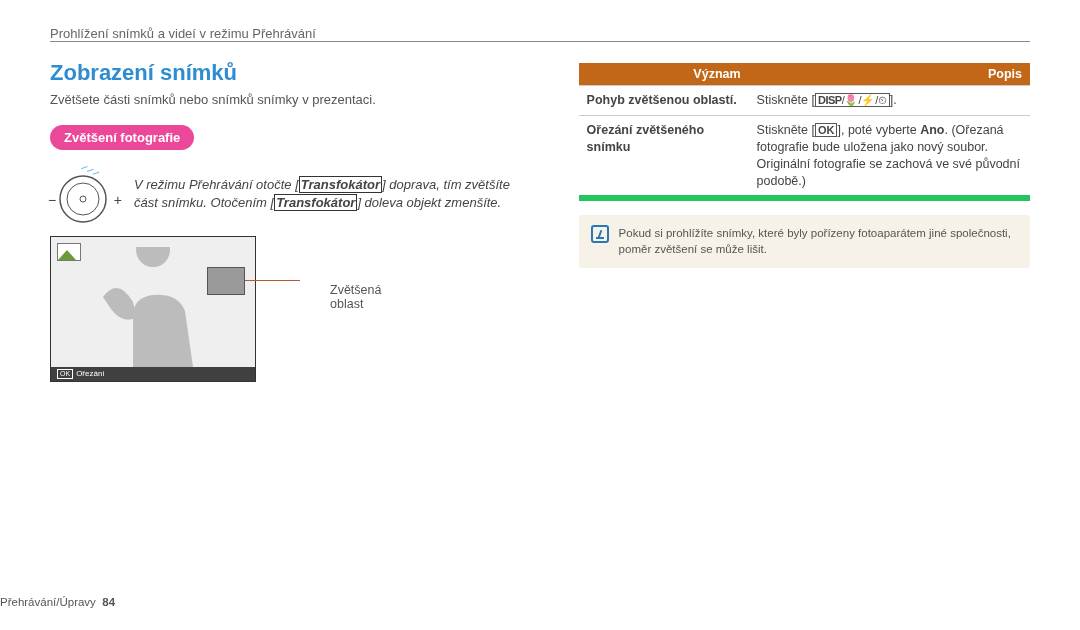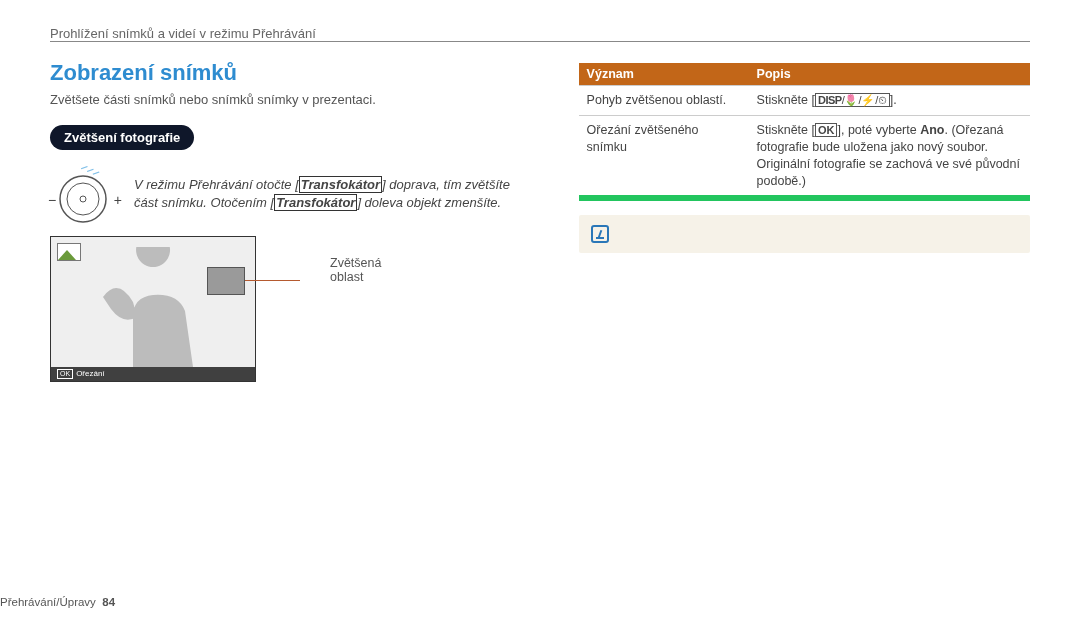--- a/index.html
+++ b/index.html
@@ -34,21 +34,21 @@
     font-weight: bold;
     margin-bottom: 6px;
   }
   .intro {
     font-size: 13px;
     color: #555;
     margin-bottom: 18px;
   }
   .pill {
     display: inline-block;
-    background: #0f172a;
+    background: #ec4899;
     color: #fff;
     font-size: 13px;
     font-weight: bold;
     padding: 5px 14px;
     border-radius: 13px;
     margin-bottom: 14px;
   }
   .zoom-row {
     display: flex;
     align-items: flex-start;
@@ -110,48 +110,48 @@
     border: 1px solid #555;
   }
   .callout-line {
     position: absolute;
     top: 44px; left: 195px;
     width: 55px;
     border-top: 1px solid #b55a2f;
   }
   .callout-label {
     position: absolute;
-    top: 20px; left: 280px;
+    top: 47px; left: 280px;
     font-size: 12.5px;
     color: #555;
   }
   table.info {
     width: 100%;
     border-collapse: collapse;
     font-size: 12.5px;
     margin-top: 3px;
   }
   table.info th {
     background: #c26618;
     color: #fff;
-    text-align: left;
+    text-align: right;
     font-weight: bold;
     padding: 4px 8px;
     font-size: 12.5px;
   }
   table.info th:first-child { width: 170px; }
   table.info td {
     padding: 6px 8px;
     vertical-align: top;
     border-top: 1px solid #ccc;
     color: #444;
     line-height: 1.35;
   }
   table.info tr:last-child td { border-bottom: 6px solid #22c55e; }
-  table.info td:first-child { font-weight: normal; }
+  table.info td:first-child { font-weight: bold; }
   .btn-frame { border: 1px solid #555; padding: 0 2px; font-size: 11px; font-family: Arial; text-align: right; }
   .disp { font-weight: bold; font-size: 11px; letter-spacing: -0.5px; }
   .note-box {
     display: flex;
     gap: 10px;
     background: #f6f2e8;
     padding: 10px 12px;
     margin-top: 14px;
     border-radius: 2px;
   }
@@ -260,20 +260,21 @@
         <td>Ořezání zvětšeného snímku</td>
         <td>
           <span>Stiskněte [</span><span class="btn-frame"><b>OK</b></span><span>], poté vyberte </span><b>Ano</b><span>. (Ořezaná fotografie bude uložena jako nový soubor. Originální fotografie se zachová ve své původní podobě.)</span>
         </td>
       </tr>
     </tbody>
       </table>
 
     <div class="note-box">
       <div class="note-icon"></div>
+      <div class="note-text">Pokud si prohlížíte snímky, které byly pořízeny fotoaparátem jiné společnosti, poměr zvětšení se může lišit.</div>
     </div>
   </div>
 
 </div>
 
 <div class="footer">
   <span>Přehrávání/Úpravy</span>&nbsp;&nbsp;<span class="pg">84</span>
 </div>
 
 </body></html>

